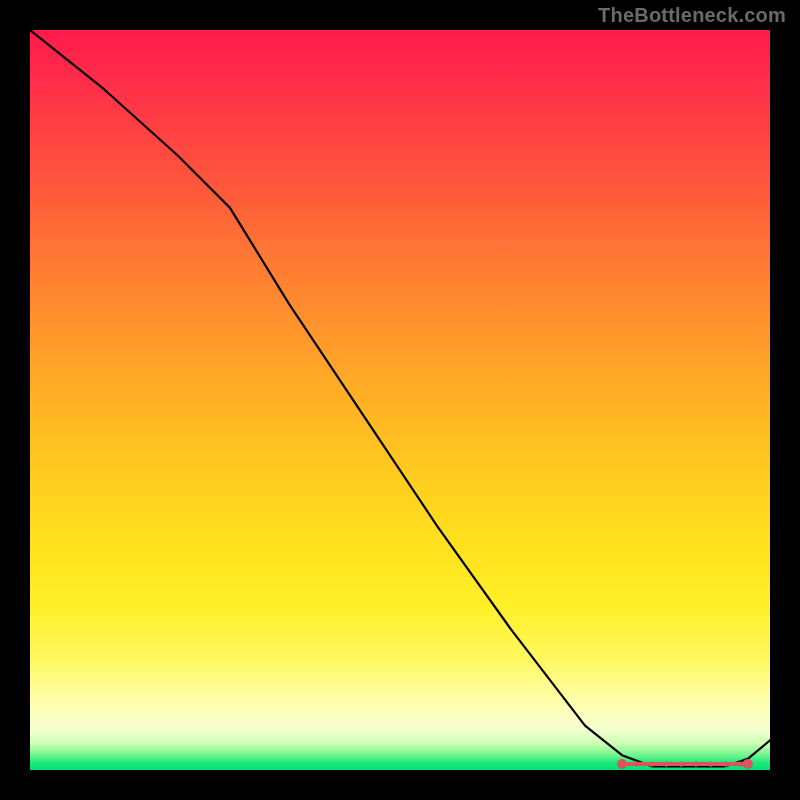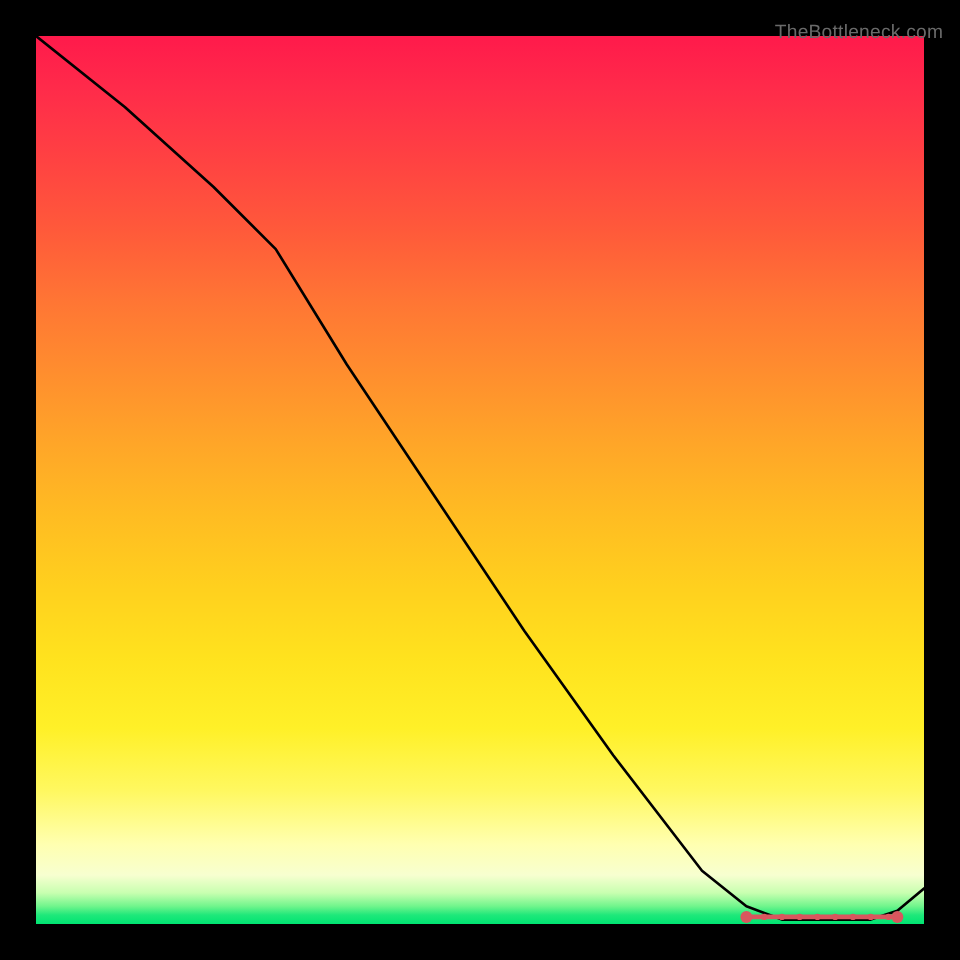--- a/index.html
+++ b/index.html
@@ -11,25 +11,25 @@
     font-family: Arial, Helvetica, sans-serif;
   }
   .container {
     position: relative;
     width: 800px;
     height: 800px;
     background: #000;
   }
   .watermark {
     position: absolute;
-    top: 19px;
+    top: 4px;
     right: 14px;
     color: #6a6a6a;
-    font-size: 16px;
-    font-weight: 400;
+    font-size: 20px;
+    font-weight: 700;
     letter-spacing: 0.2px;
     z-index: 5;
   }
   .plot-frame {
     position: absolute;
     left: 30px;
     top: 30px;
     width: 740px;
     height: 740px;
     overflow: hidden;

